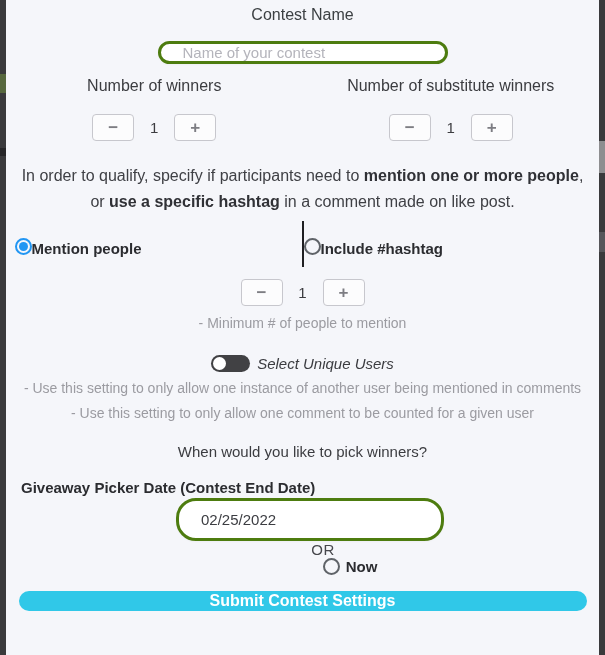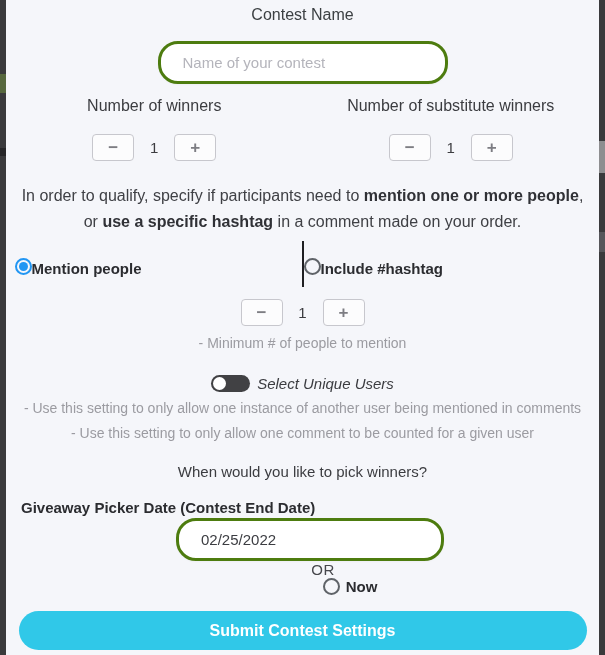--- a/index.html
+++ b/index.html
@@ -12,21 +12,21 @@
   .edge{position:absolute;top:0;width:6px;height:655px;background:#3a3a3c;z-index:5;}
   .edge.left{left:0;}
   .edge.right{right:0;}
   .fleck{position:absolute;left:0;width:100%;}
   .fleck.green{top:74px;height:19px;background:#57683e;}
   .fleck.darker{top:148px;height:8px;background:#262628;}
   .fleck.gray{top:141px;height:32px;background:#8e8e90;}
   .fleck.mid{top:232px;height:20px;background:#56565a;}
 
   .content{
-    position:absolute;left:6px;top:0;width:593px;height:655px;
+    position:absolute;left:6px;top:0;width:593px;height:538px;
     display:flex;flex-direction:column;align-items:center;
     padding-top:5px;box-sizing:border-box;
   }
   .title{font-size:16px;line-height:20px;font-weight:500;color:#3c4043;}
 
   .pill-input{
     height:37px;border:3px solid #4d7c0f;border-radius:20px;background:#ffffff;
     font-family:"Liberation Sans","DejaVu Sans",sans-serif;
     font-size:15px;color:#3c3d42;padding:0 22px;outline:none;
     box-shadow:0 1px 2px rgba(0,0,0,0.03);box-sizing:content-box;
@@ -133,21 +133,21 @@
       <div class="stepper">
         <button class="step-btn">−</button>
         <span class="step-val">1</span>
         <button class="step-btn">+</button>
       </div>
     </div>
   </div>
 
   <div class="qualify">
     <div><span>In order to qualify, specify if participants need to </span><span class="b">mention one or more people</span><span>,</span></div>
-    <div><span>or </span><span class="b">use a specific hashtag</span><span> in a comment made on your order.</span></div>
+    <div><span>or </span><span class="b">use a specific hashtag</span><span> in a comment made on like post.</span></div>
   </div>
 
   <div class="radio-group">
     <div class="radio-option">
       <span class="radio selected">
           <span class="dot"></span>
         </span>
       <span class="radio-label">Mention people</span>
     </div>
     <div class="vdivider"></div>

